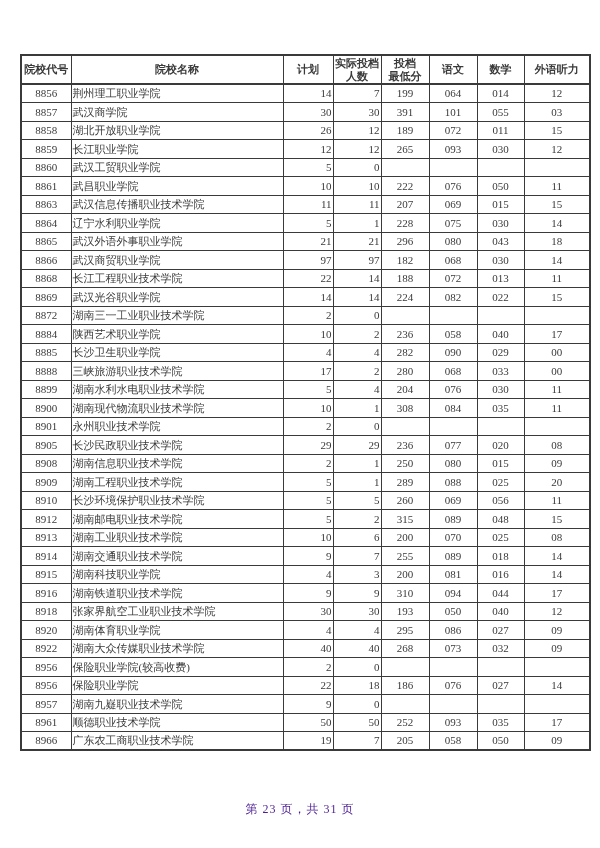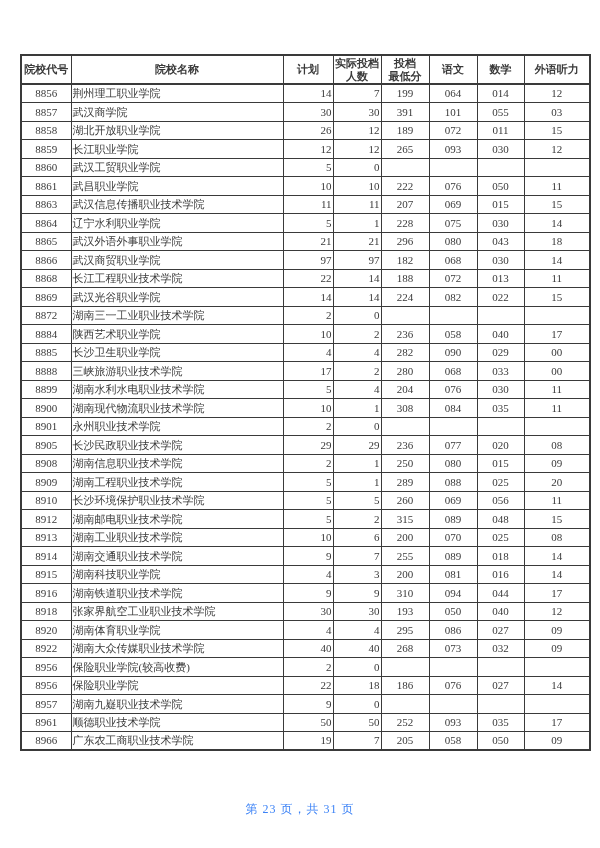--- a/index.html
+++ b/index.html
@@ -71,21 +71,21 @@
   .score-table td.c6 { text-align: center; }
   .score-table td.c7 { text-align: center; }
   .page-footer {
     position: absolute;
     top: 801px;
     left: 0;
     width: 100%;
     text-align: center;
     font-size: 12px;
     letter-spacing: 1px;
-    color: #3b82f6;
+    color: #4c1d95;
   }
 </style>
 </head>
 <body>
 
 <div class="page">
 
   <table class="score-table">
     <colgroup>
       <col class="c0">

